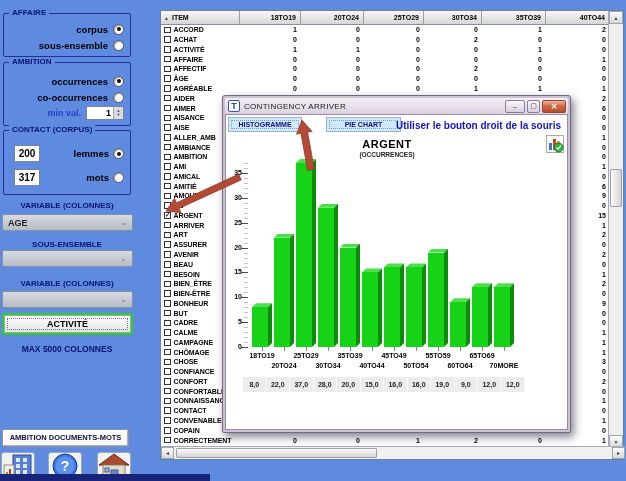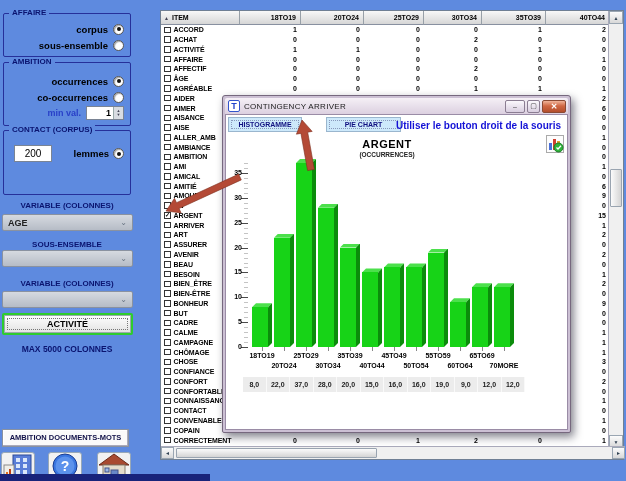--- a/index.html
+++ b/index.html
@@ -13,22 +13,22 @@
   .opt-row { position:absolute; right:6px; height:12px; display:flex; align-items:center; gap:5px; }
   .opt-label { font-size:9.5px; font-weight:bold; color:#000; white-space:nowrap; }
   .radio { width:11px; height:11px; border-radius:50%; background:#fff; border:1px solid #555;
     box-shadow:inset 1px 1px 1px rgba(0,0,0,.35); position:relative; flex:none; }
   .radio.on::after { content:''; position:absolute; inset:2.5px; background:#111; border-radius:50%; }
   .spin { width:38px; height:14px; background:#fff; border:1px solid #7A8494; display:flex; align-items:center; }
   .spin-val { flex:1; text-align:right; font-size:9px; font-weight:bold; padding-right:2px; }
   .spin-btns { width:10px; height:100%; background:#D8DCE2; border-left:1px solid #9AA;
     display:flex; flex-direction:column; align-items:center; justify-content:center; font-size:4px; color:#445; line-height:4px; }
   .minval-lab { font-size:9px; font-weight:bold; color:#2840C8; }
-  .num-input { width:38px; height:17px; background:#fff; border:1px solid #7A8494; text-align:center;
-    font-size:10px; font-weight:normal; color:#000; line-height:15px; }
+  .num-input { width:26px; height:17px; background:#fff; border:1px solid #7A8494; text-align:center;
+    font-size:10px; font-weight:bold; color:#000; line-height:15px; }
   .side-label { position:absolute; left:0; width:134px; text-align:center; font-size:8px; font-weight:bold; color:#0A1470; }
   .dd { position:absolute; left:2px; width:131px; height:17px; background:linear-gradient(#D6DAE0,#B6BCC6);
     border:1px solid #8A92A0; border-radius:2px; display:flex; align-items:center; }
   .dd-text { font-size:9px; font-weight:bold; color:#222; padding-left:5px; }
   .dd-arrow { margin-left:auto; padding-right:5px; color:#6A7684; font-size:8px; }
   .exec-outer { position:absolute; left:2px; top:313px; width:131px; height:22px; background:#2ECC2E;
     padding:2px; border-radius:2px; }
   .exec-btn { width:100%; height:100%; background:linear-gradient(#FDFDFD,#E4E4E4); border:1px solid #9AA;
     font-size:9px; font-weight:bold; color:#000; text-align:center; line-height:16px;
     outline:1px dotted #777; outline-offset:-4px; }
@@ -140,20 +140,25 @@
       </span>
     </div>
   </div>
 
   <div class="group" style="left:3px;top:130px;width:128px;height:65px;">
     <span class="group-legend">CONTACT (CORPUS)</span>
     <div style="position:absolute;left:10px;right:6px;top:14px;display:flex;align-items:center;gap:4px;">
       <span class="num-input">200</span>
       <span class="opt-label" style="flex:1;text-align:right;">lemmes</span>
       <span class="radio on"></span>
+    </div>
+    <div style="position:absolute;left:10px;right:6px;top:38px;display:flex;align-items:center;gap:4px;">
+      <span class="num-input">317</span>
+      <span class="opt-label" style="flex:1;text-align:right;">mots</span>
+      <span class="radio"></span>
     </div>
   </div>
 
   <div class="side-label" style="top:201px;">VARIABLE (COLONNES)</div>
   <div class="dd" style="top:214px;">
     <span class="dd-text">AGE</span>
     <span class="dd-arrow">⌄</span>
   </div>
 
   <div class="side-label" style="top:240px;">SOUS-ENSEMBLE</div>

